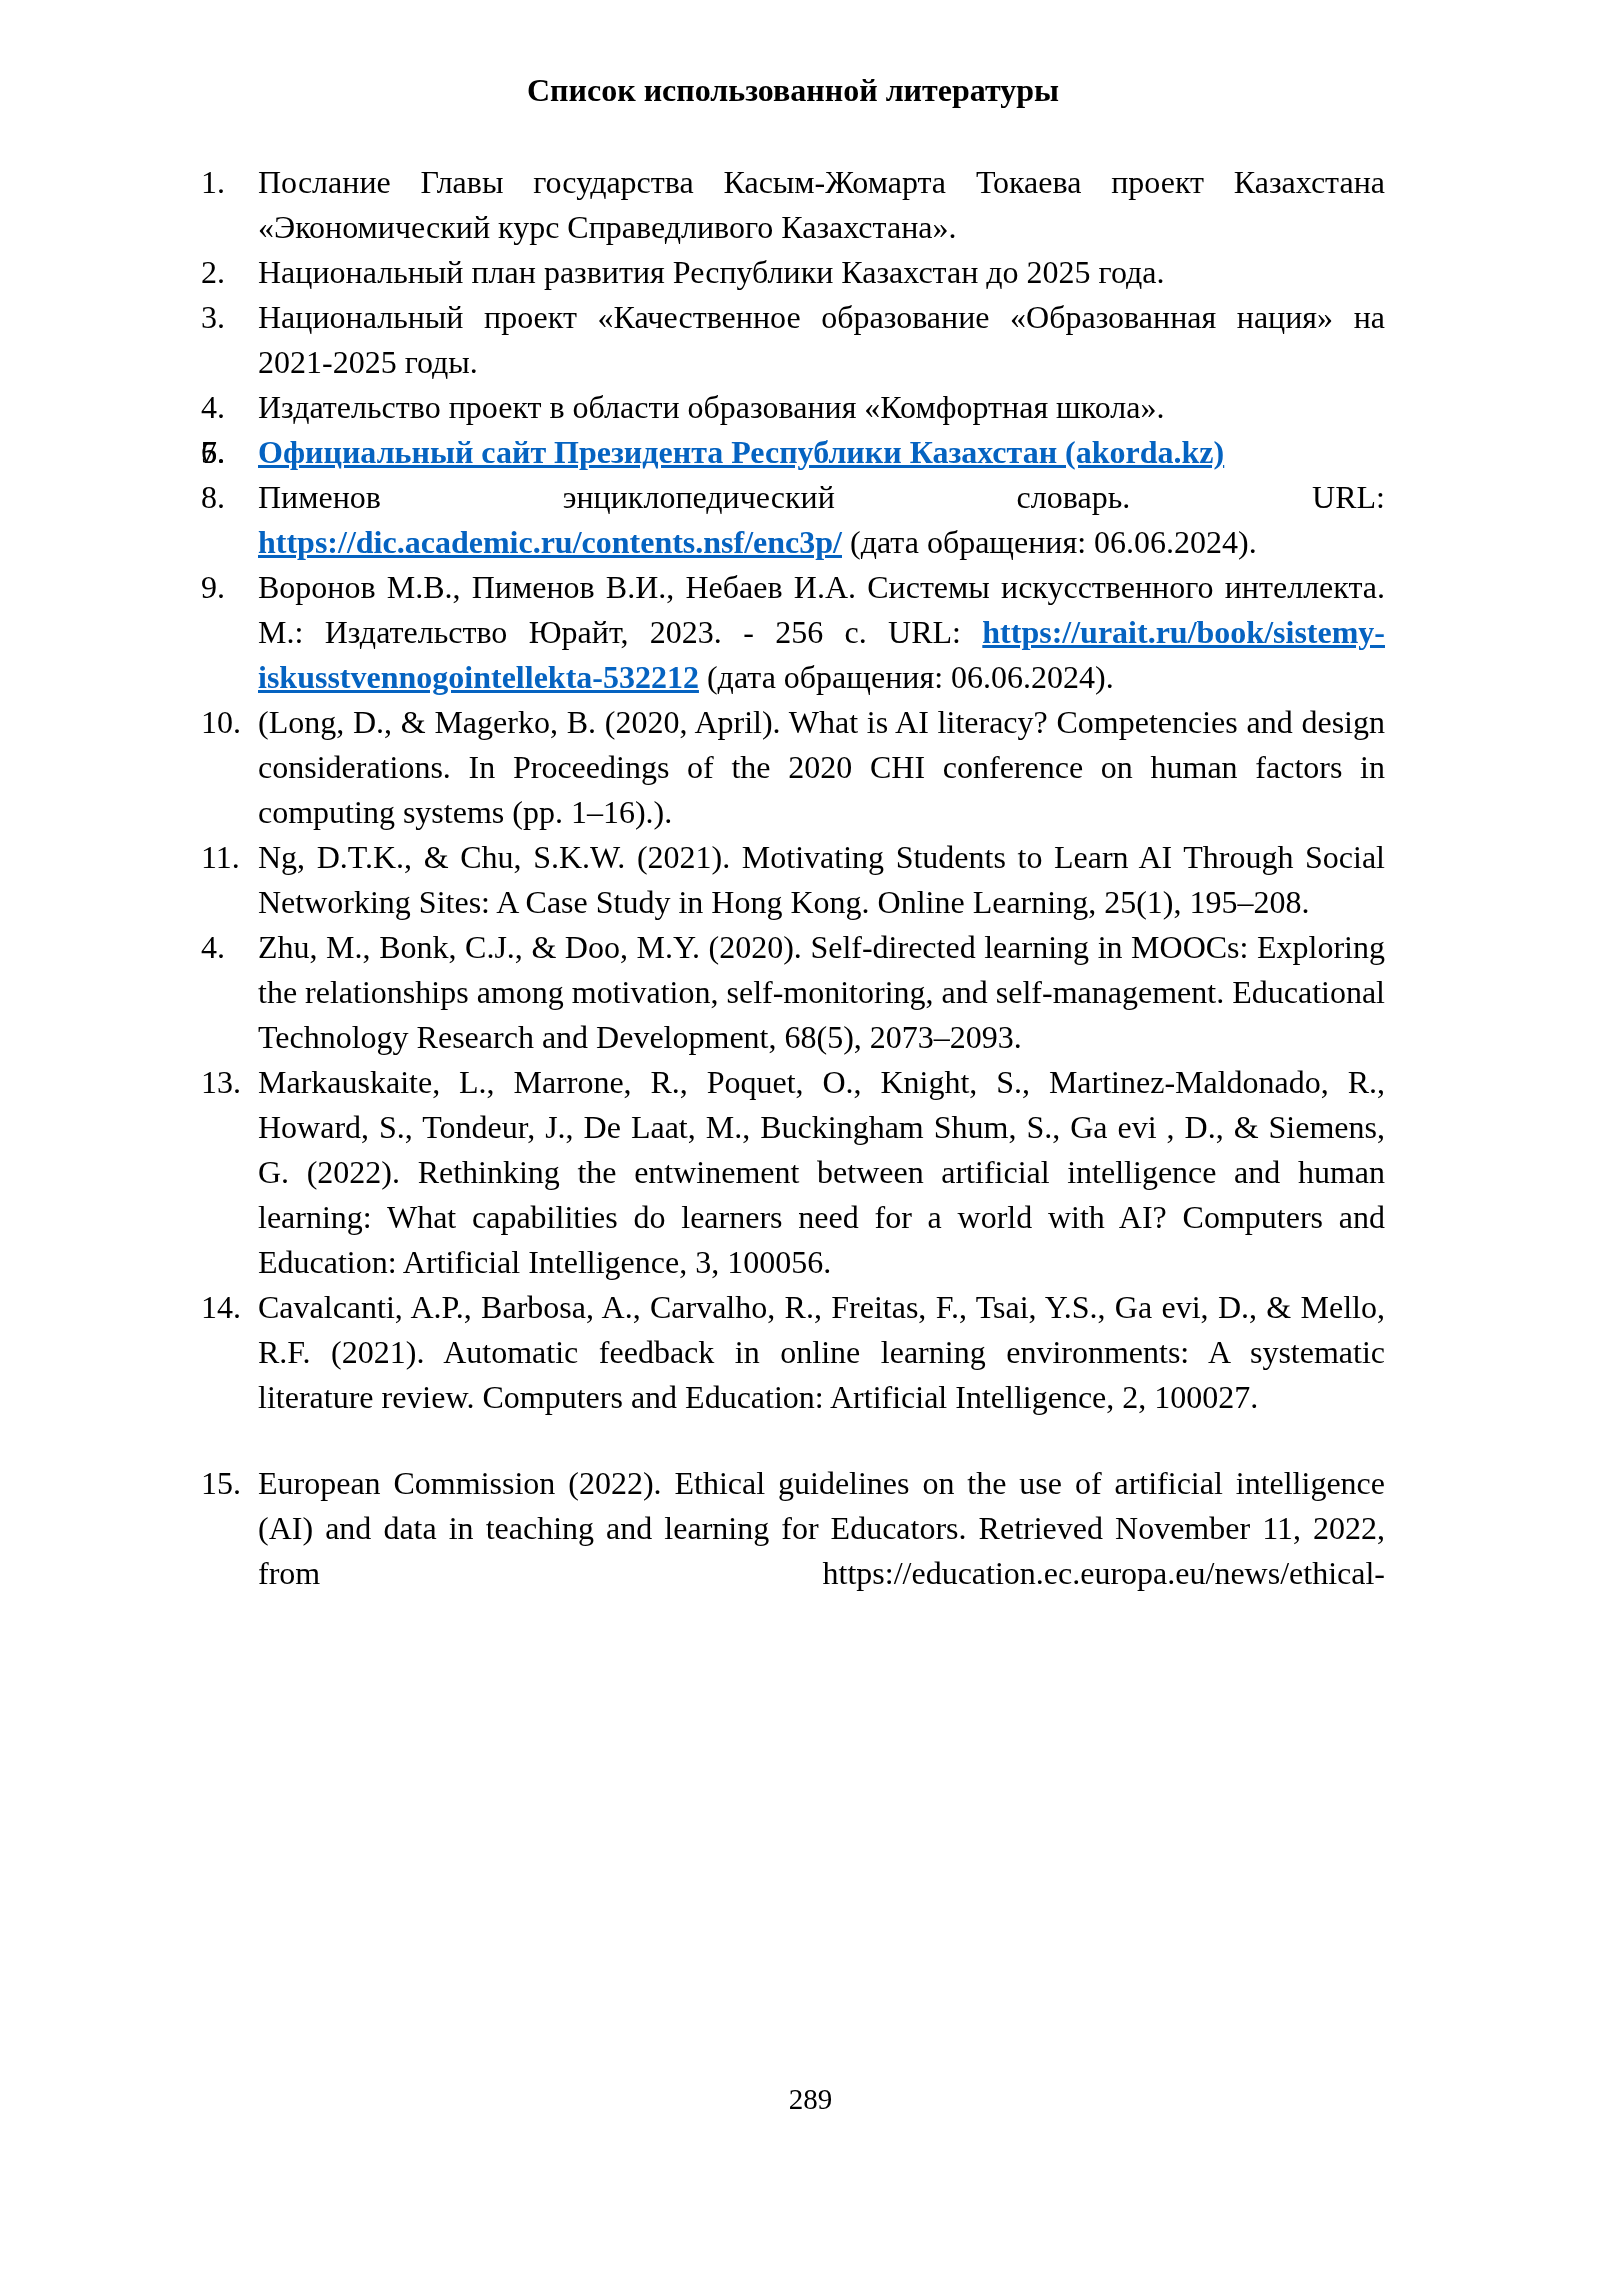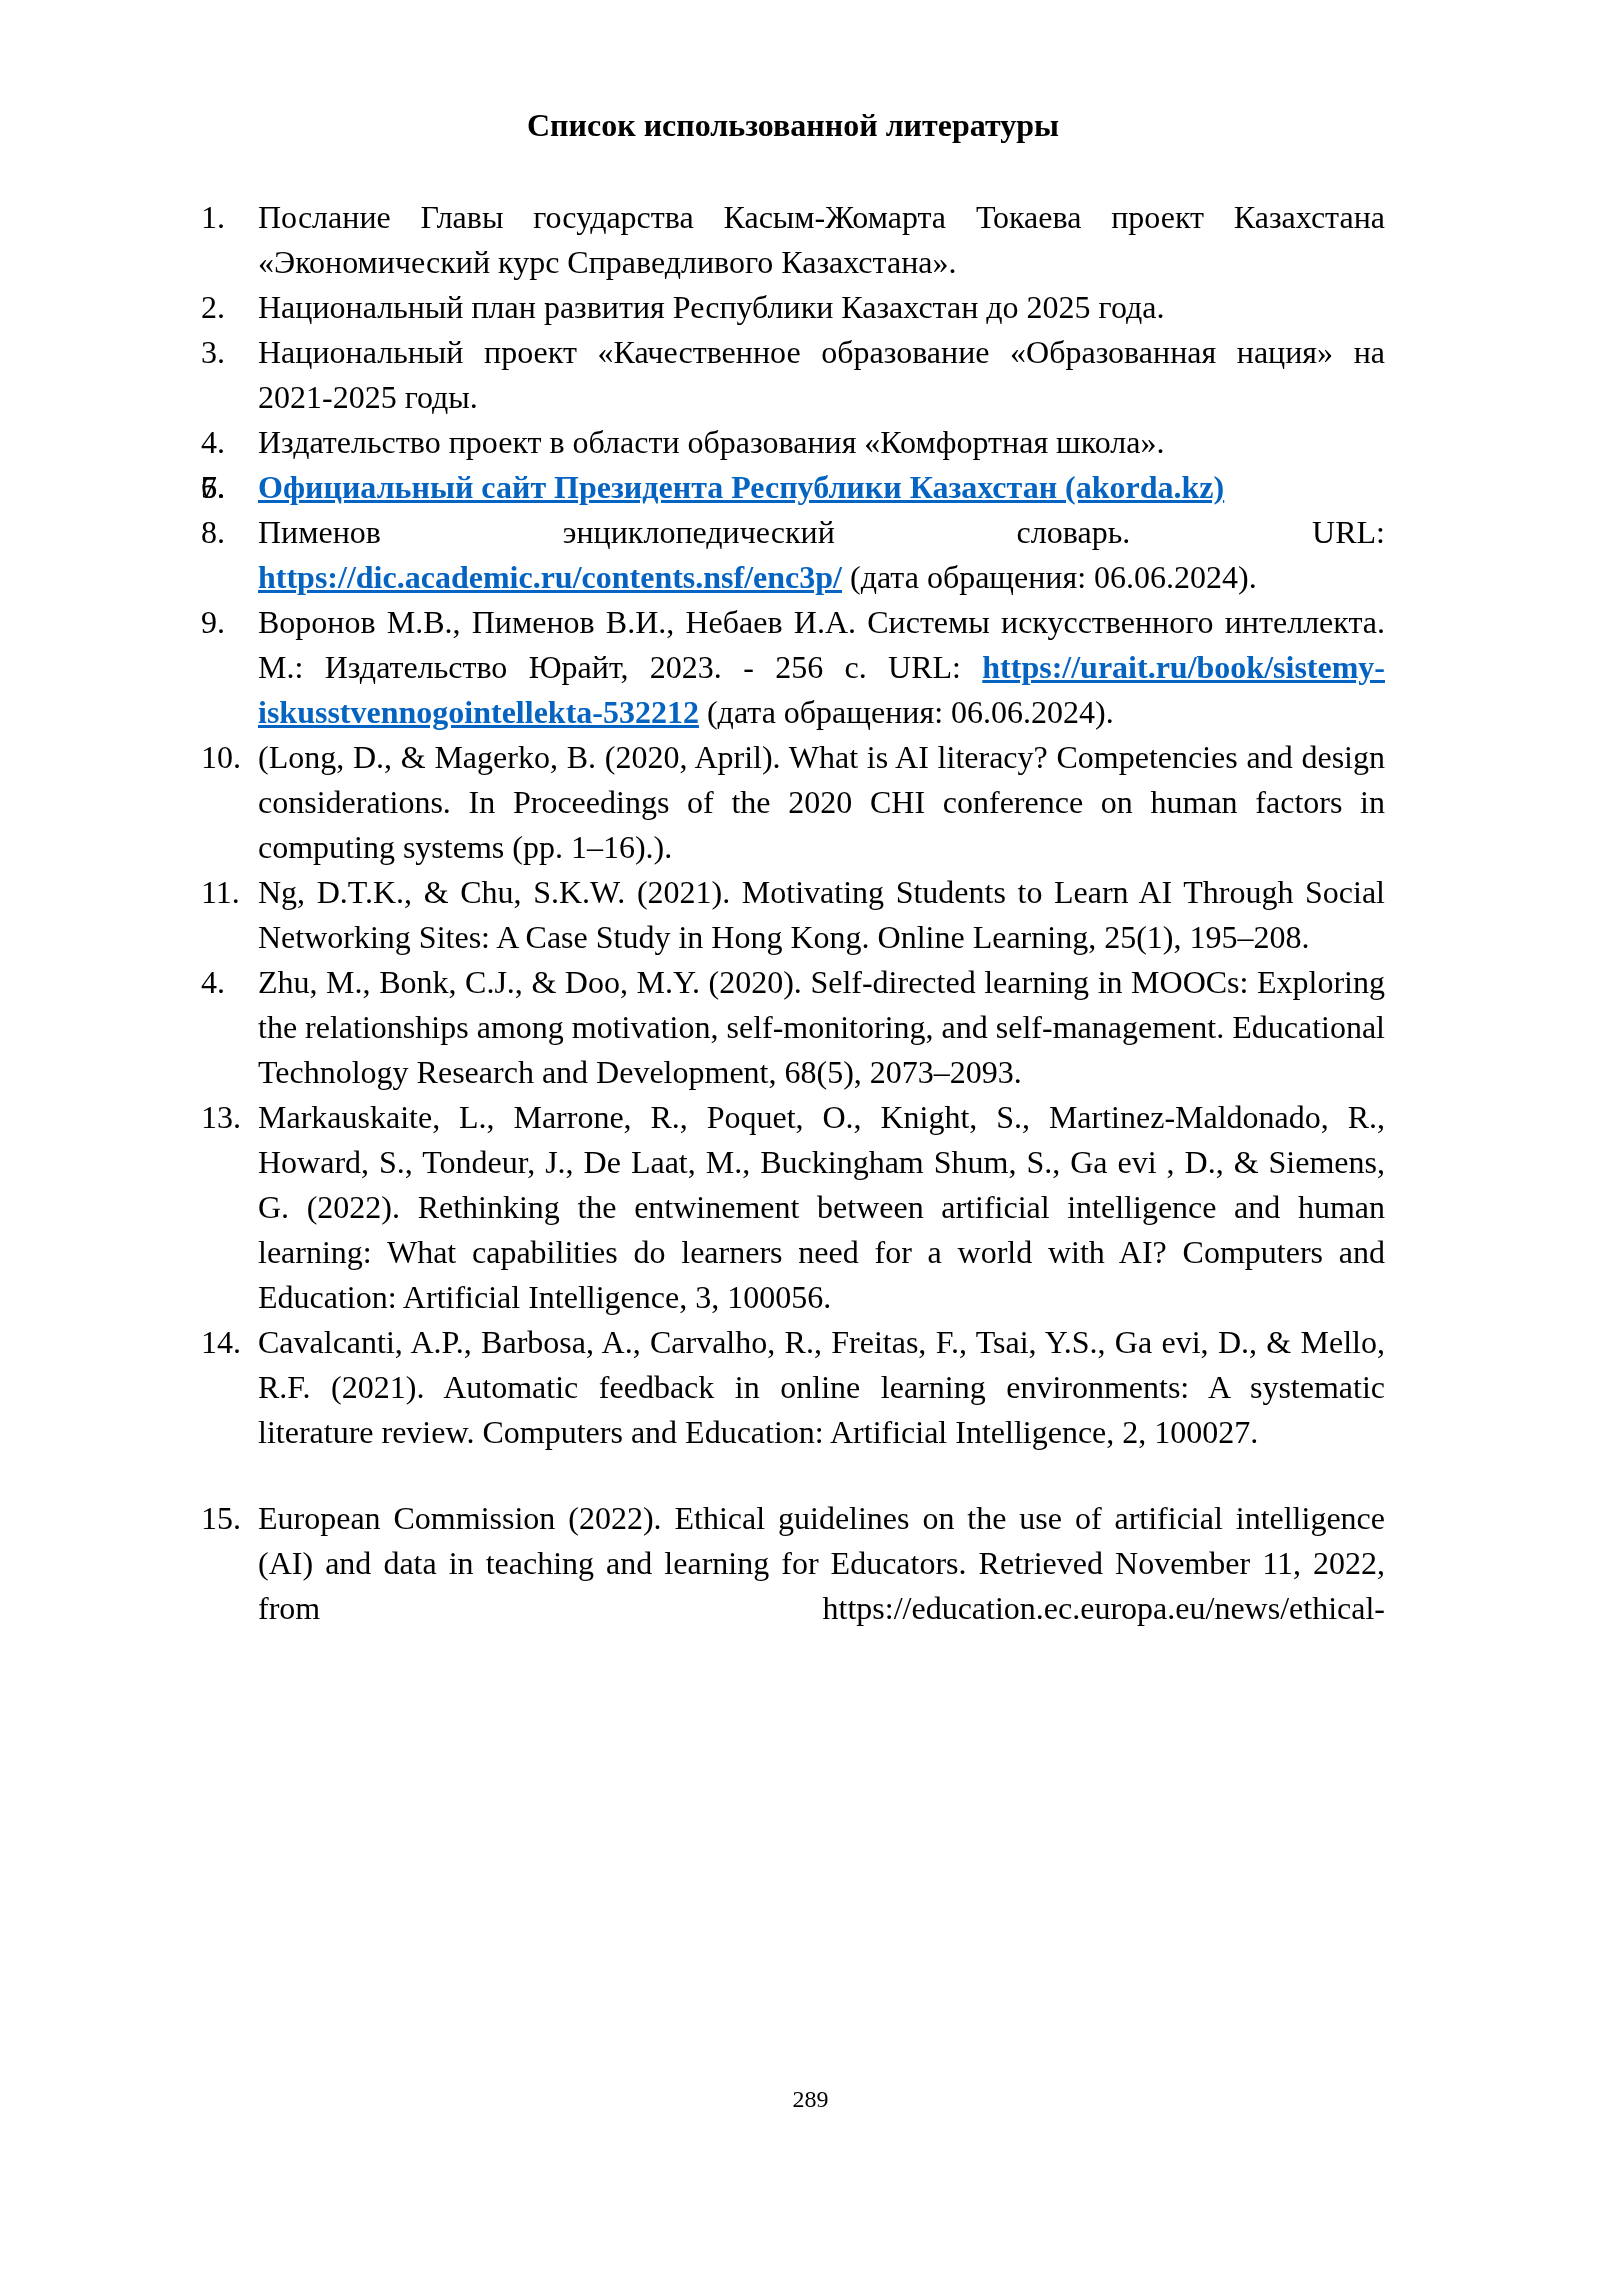--- a/index.html
+++ b/index.html
@@ -8,21 +8,21 @@
     width: 1621px; height: 2293px;
     background: #ffffff;
     color: var(--text-color);
     font-family: "Liberation Serif", serif;
     position: relative;
     overflow: hidden;
   }
   .content {
     margin-left: 201px;
     width: 1184px;
-    padding-top: 103px;
+    padding-top: 68px;
   }
   .doc-title {
     font-size: 32px;
     line-height: 45px;
     font-weight: bold;
     text-align: center;
     margin: 0 0 47px 0;
   }
   .refs { margin: 0; padding: 0; list-style: none; }
   .ref {
@@ -43,21 +43,21 @@
     text-decoration: underline;
     cursor: pointer;
     font-weight: bold;
   }
   .page-footer {
     position: absolute;
     top: 2080px;
     left: 0;
     width: 1621px;
     text-align: center;
-    font-size: 24px;
+    font-size: 29px;
     line-height: 39px;
   }
 </style>
 </head>
 <body>
 
 <div class="content">
   <h1 class="doc-title">Список использованной литературы</h1>
   <ol class="refs">
       <li class="ref"><span class="ref-num">1.</span><span class="ref-text">Послание Главы государства Касым-Жомарта Токаева проект Казахстана «Экономический курс Справедливого Казахстана».</span></li>

